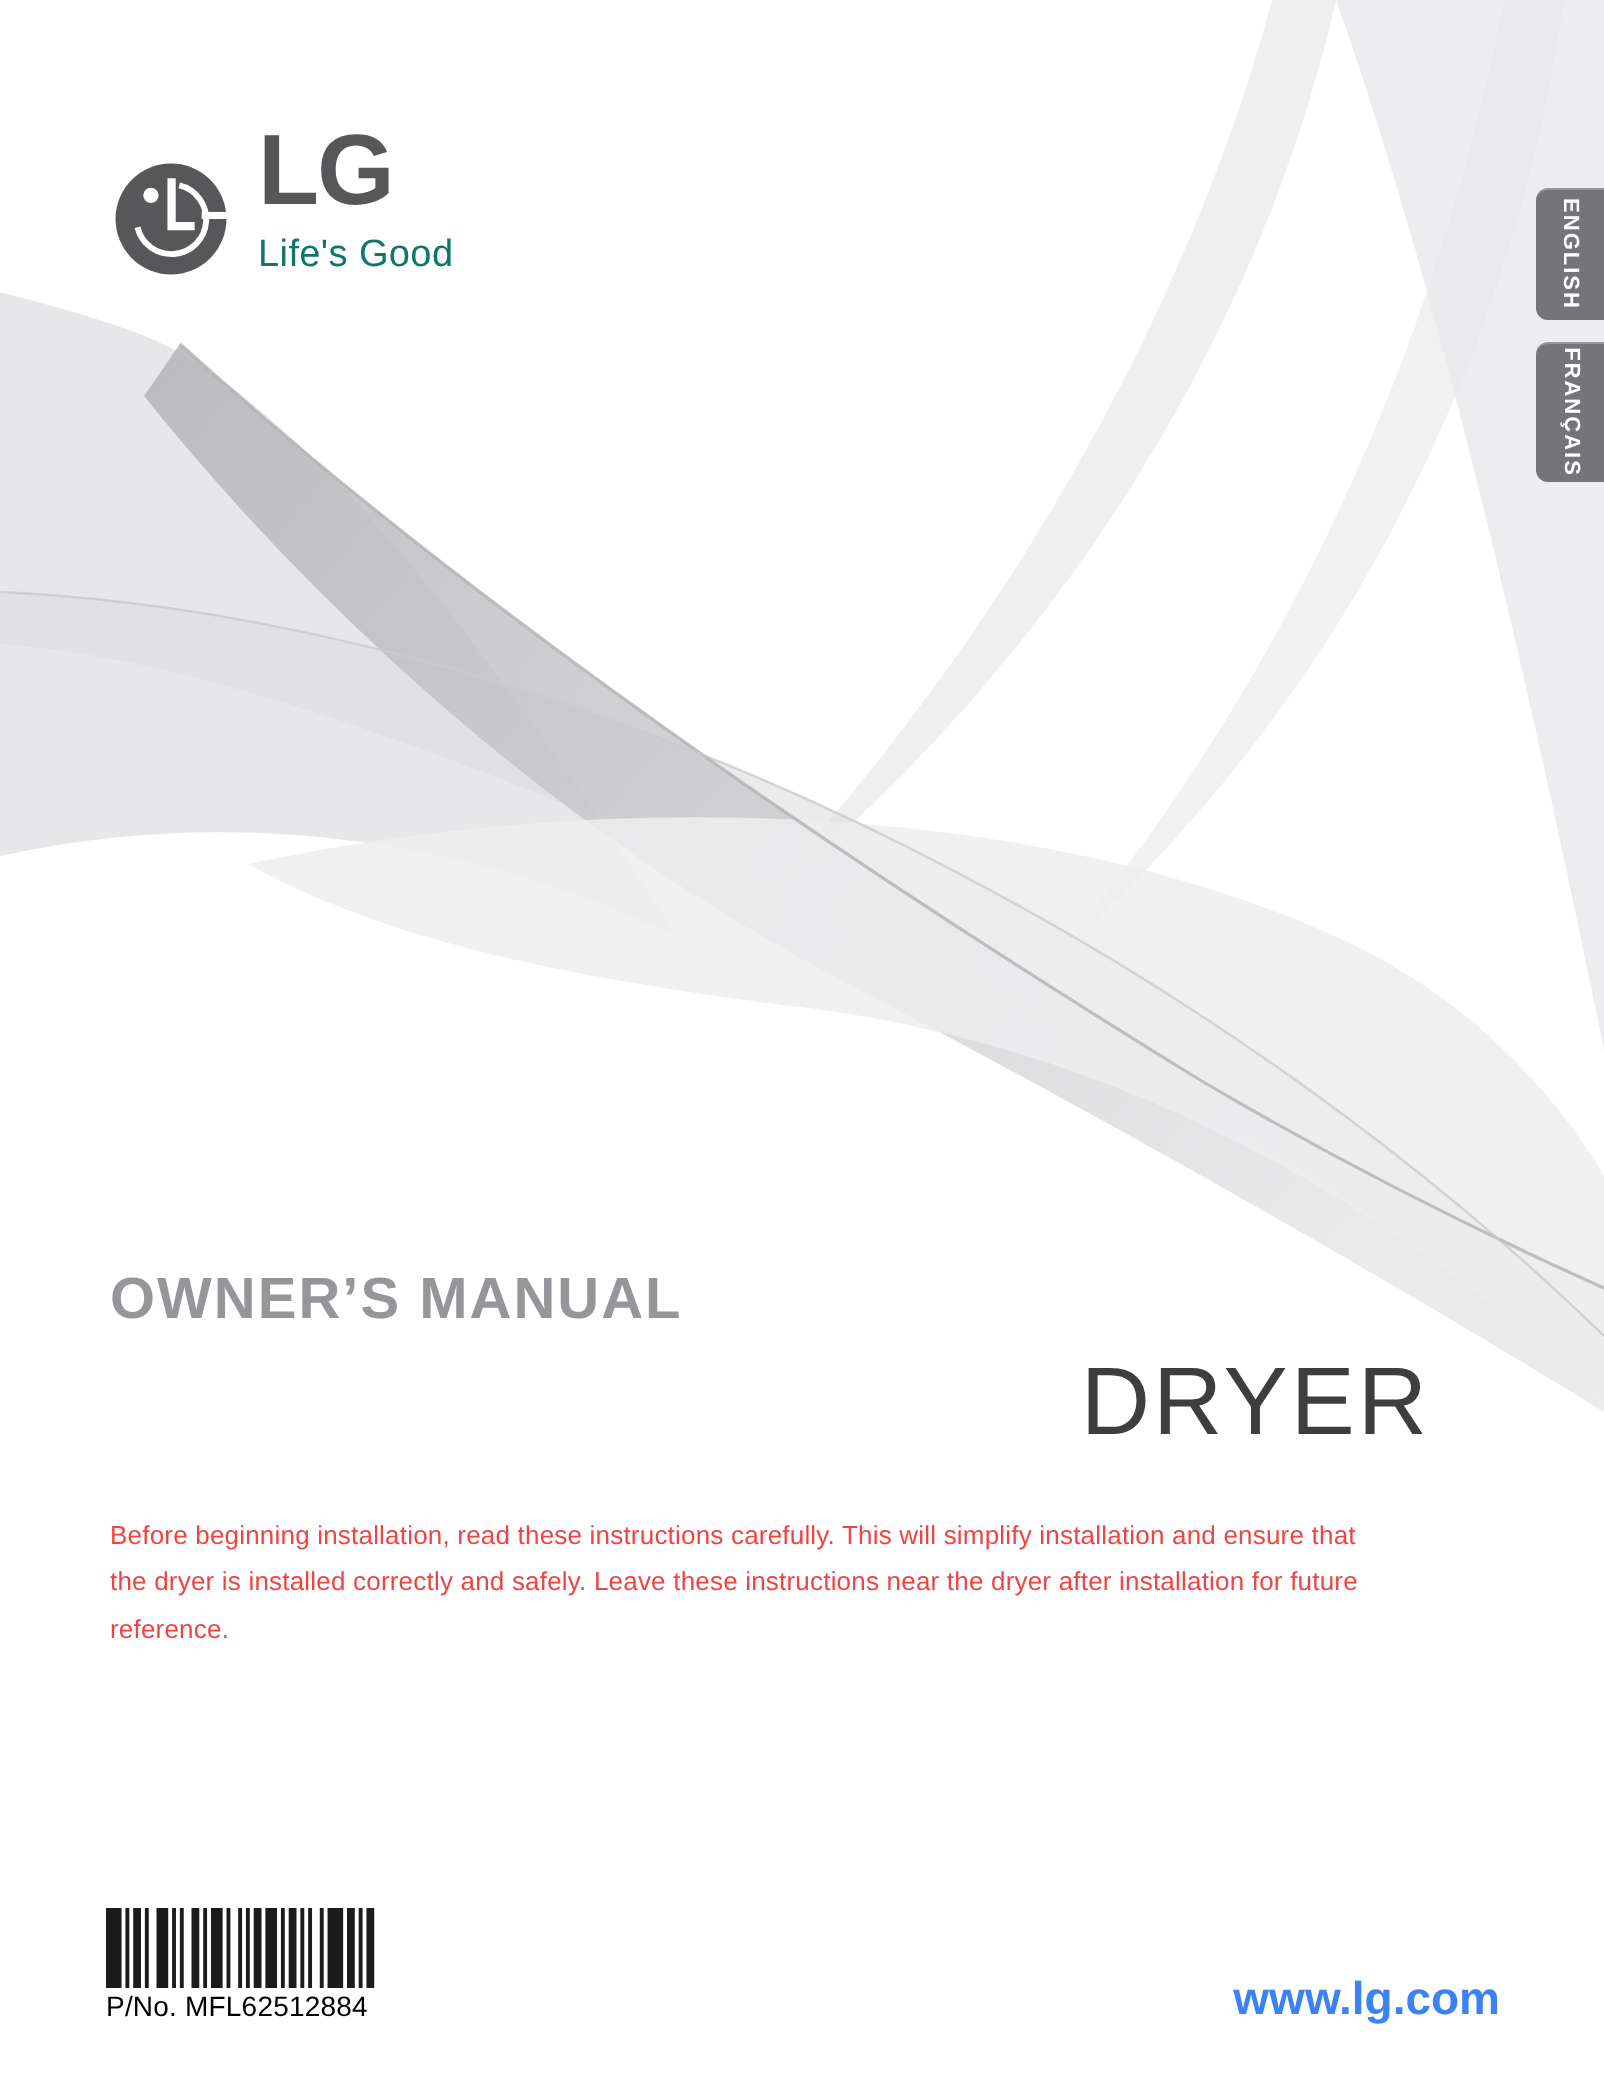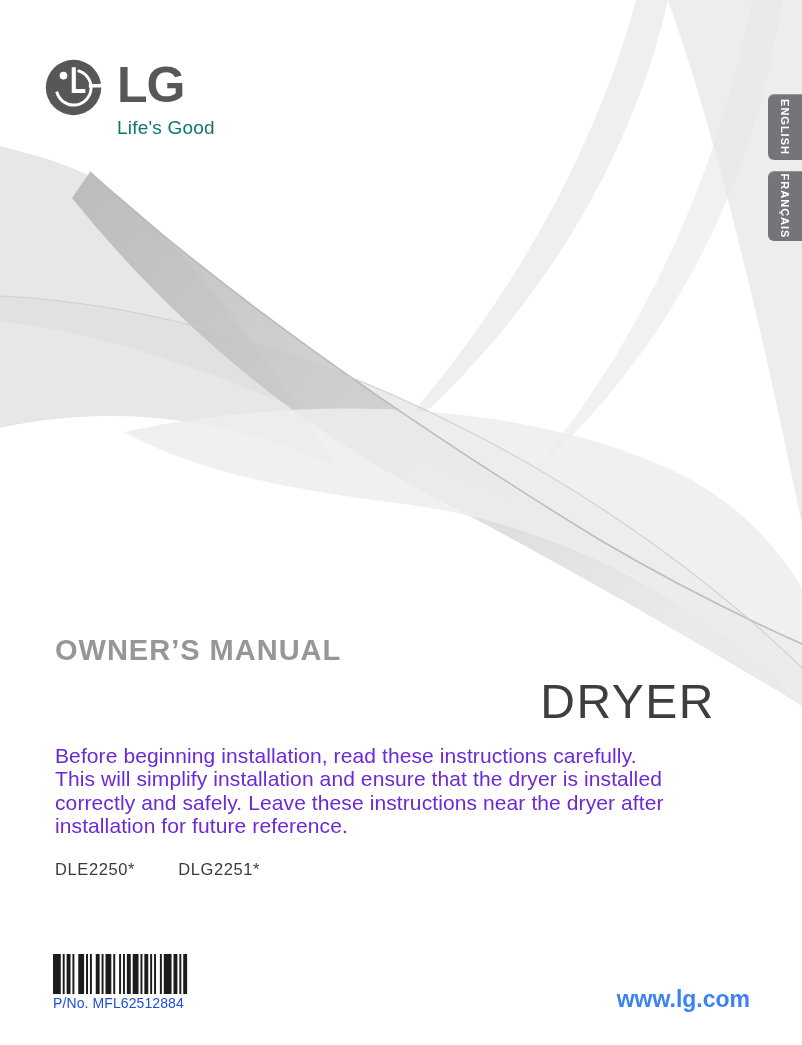--- a/index.html
+++ b/index.html
@@ -6,48 +6,48 @@
   body{
     width:802px;height:1045px;position:relative;overflow:hidden;
     background:#ffffff;font-family:"Liberation Sans",sans-serif;
   }
   .page{position:absolute;inset:0;}
 
   
   .swoosh{position:absolute;left:0;top:0;width:802px;height:1045px;z-index:0;}
 
   
-  .brand{position:absolute;left:44px;top:58px;display:flex;align-items:flex-start;z-index:3;}
+  .brand{position:absolute;left:56px;top:58px;display:flex;align-items:flex-end;z-index:3;}
   .emblem{width:59px;height:59px;display:block;}
   .brand-text{margin-left:14px;}
   .logo-word{font-size:50px;font-weight:bold;color:#57575a;line-height:1;margin-top:2px;letter-spacing:-1px;}
   .tagline{font-size:19px;color:#0f766e;margin-top:7px;letter-spacing:0.2px;}
 
   
   .lang-tabs{position:absolute;right:0;top:94px;z-index:4;display:flex;flex-direction:column;gap:11px;}
   .tab{width:34px;display:flex;align-items:center;justify-content:center;
        background:#757479;color:#ffffff;border-radius:6px 0 0 6px;
        box-shadow:inset 0 1px 0 rgba(255,255,255,0.25);}
   .tab-english{height:66px;}
   .tab-francais{height:70px;}
   .tab .vtext{transform:rotate(90deg);font-size:11px;font-weight:bold;letter-spacing:1px;white-space:nowrap;}
 
   
   .content{position:absolute;left:55px;top:634px;width:660px;z-index:2;}
   .manual-type{margin:0;font-size:29px;font-weight:bold;color:#96969a;letter-spacing:1px;}
   .product{margin:7px 0 0 0;font-size:48px;font-weight:normal;color:#3e3d40;letter-spacing:1.5px;text-align:right;}
-  .intro{margin:15px 0 0 0;font-size:21px;line-height:23.3px;color:#6d28d9;max-width:624px;letter-spacing:0.1px;}
+  .intro{margin:27px 0 0 0;font-size:13px;line-height:23.3px;color:#ef4444;max-width:624px;letter-spacing:0.1px;}
   .models{margin-top:23px;font-size:16.5px;color:#3a3a3c;letter-spacing:0.6px;}
   .model{display:inline-block;}
   .model + .model{margin-left:38px;}
 
   
   .footer-left{position:absolute;left:53px;top:954px;z-index:2;}
   .barcode{display:block;width:138px;height:40px;}
-  .part-number{font-size:14px;color:#1d4ed8;margin-top:1px;letter-spacing:0.1px;}
+  .part-number{font-size:14px;color:#000000;margin-top:1px;letter-spacing:0.1px;}
   .website{position:absolute;right:52px;top:986px;font-size:23px;font-weight:bold;color:#3b82f6;z-index:2;}
 </style>
 </head>
 <body>
 
 <div class="page">
 
   <svg class="swoosh" viewBox="0 0 802 1045" preserveAspectRatio="none" aria-hidden="true">
     <defs>
       <linearGradient id="gMain" x1="0" y1="0" x2="1" y2="0.6">
@@ -94,24 +94,20 @@
     </div>
     <div class="tab tab-francais">
       <span class="vtext">FRANÇAIS</span>
     </div>
   </div>
 
   <div class="content">
     <h2 class="manual-type">OWNER’S MANUAL</h2>
     <h1 class="product">DRYER</h1>
     <p class="intro">Before beginning installation, read these instructions carefully. This will simplify installation and ensure that the dryer is installed correctly and safely. Leave these instructions near the dryer after installation for future reference.</p>
-    <div class="models">
-      <span class="model">DLE2250*</span>
-      <span class="model">DLG2251*</span>
-    </div>
   </div>
 
   <div class="footer-left">
     <svg class="barcode" preserveAspectRatio="none" aria-hidden="true" viewBox="0 0 71 34">
         <rect x="0" y="0" width="4" height="34" fill="#1c1c1e"></rect>
         <rect x="5" y="0" width="1" height="34" fill="#1c1c1e"></rect>
         <rect x="7" y="0" width="2" height="34" fill="#1c1c1e"></rect>
         <rect x="10" y="0" width="1" height="34" fill="#1c1c1e"></rect>
         <rect x="13" y="0" width="3" height="34" fill="#1c1c1e"></rect>
         <rect x="17" y="0" width="1" height="34" fill="#1c1c1e"></rect>

